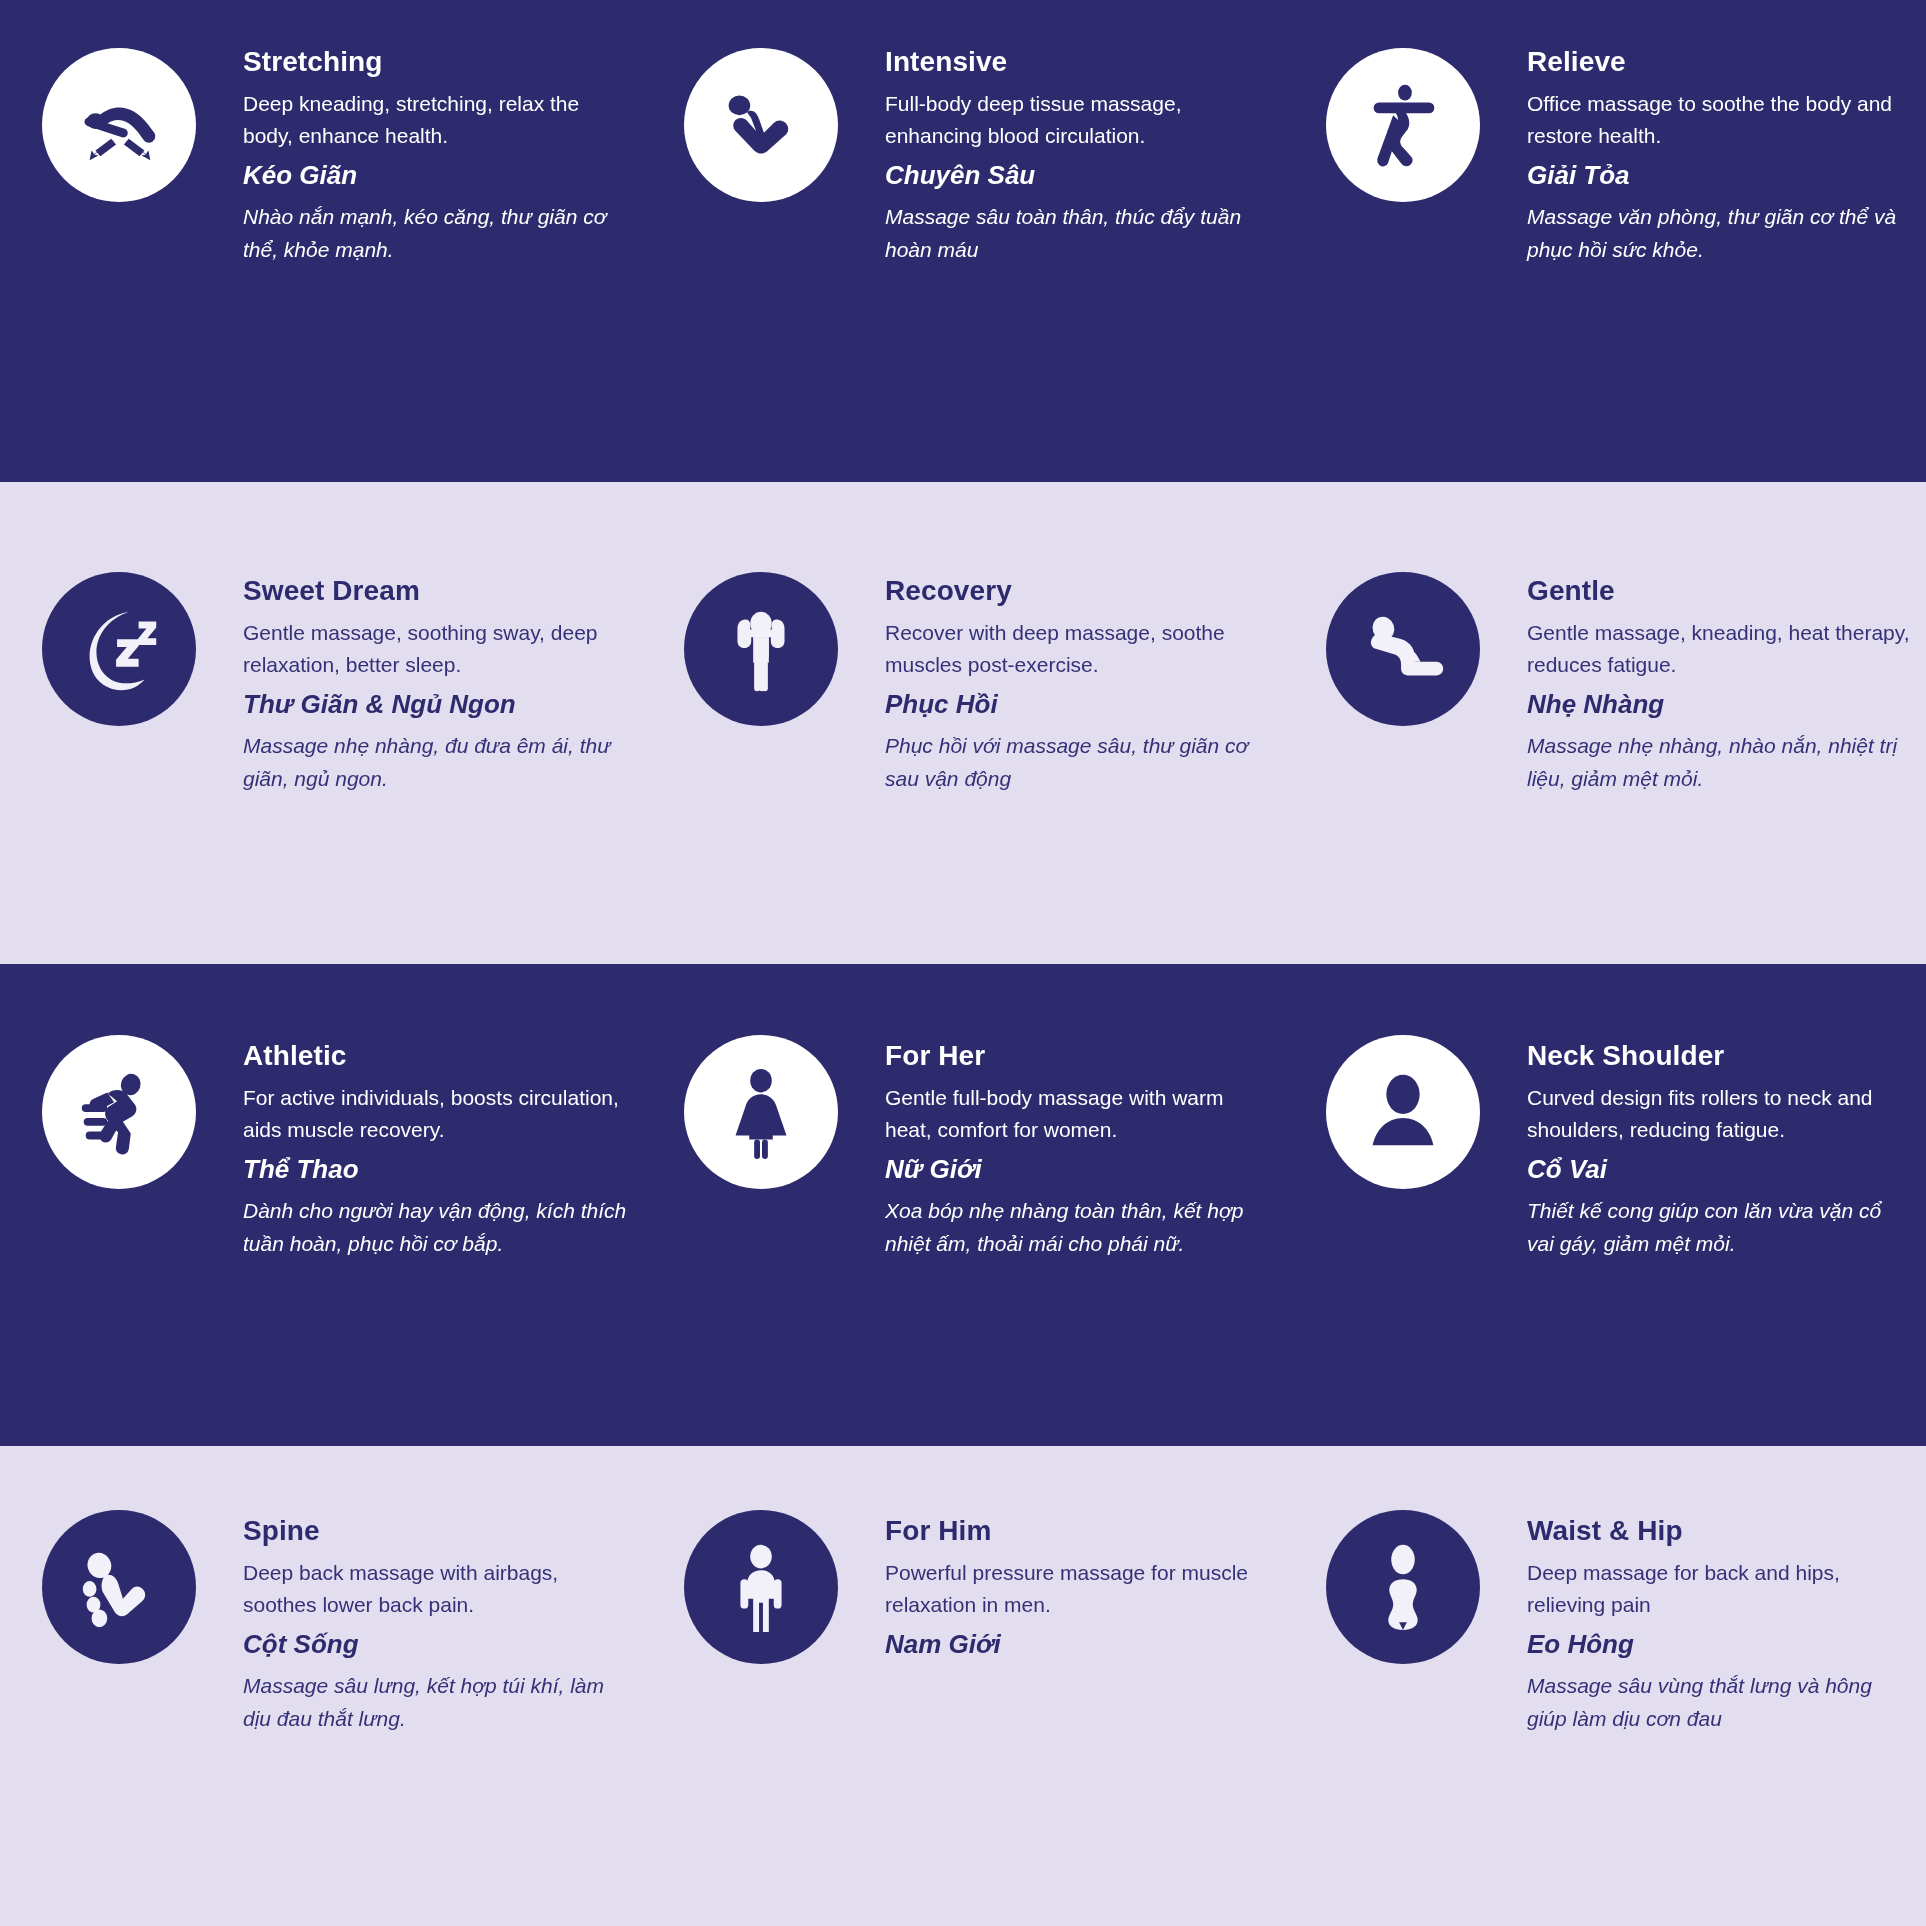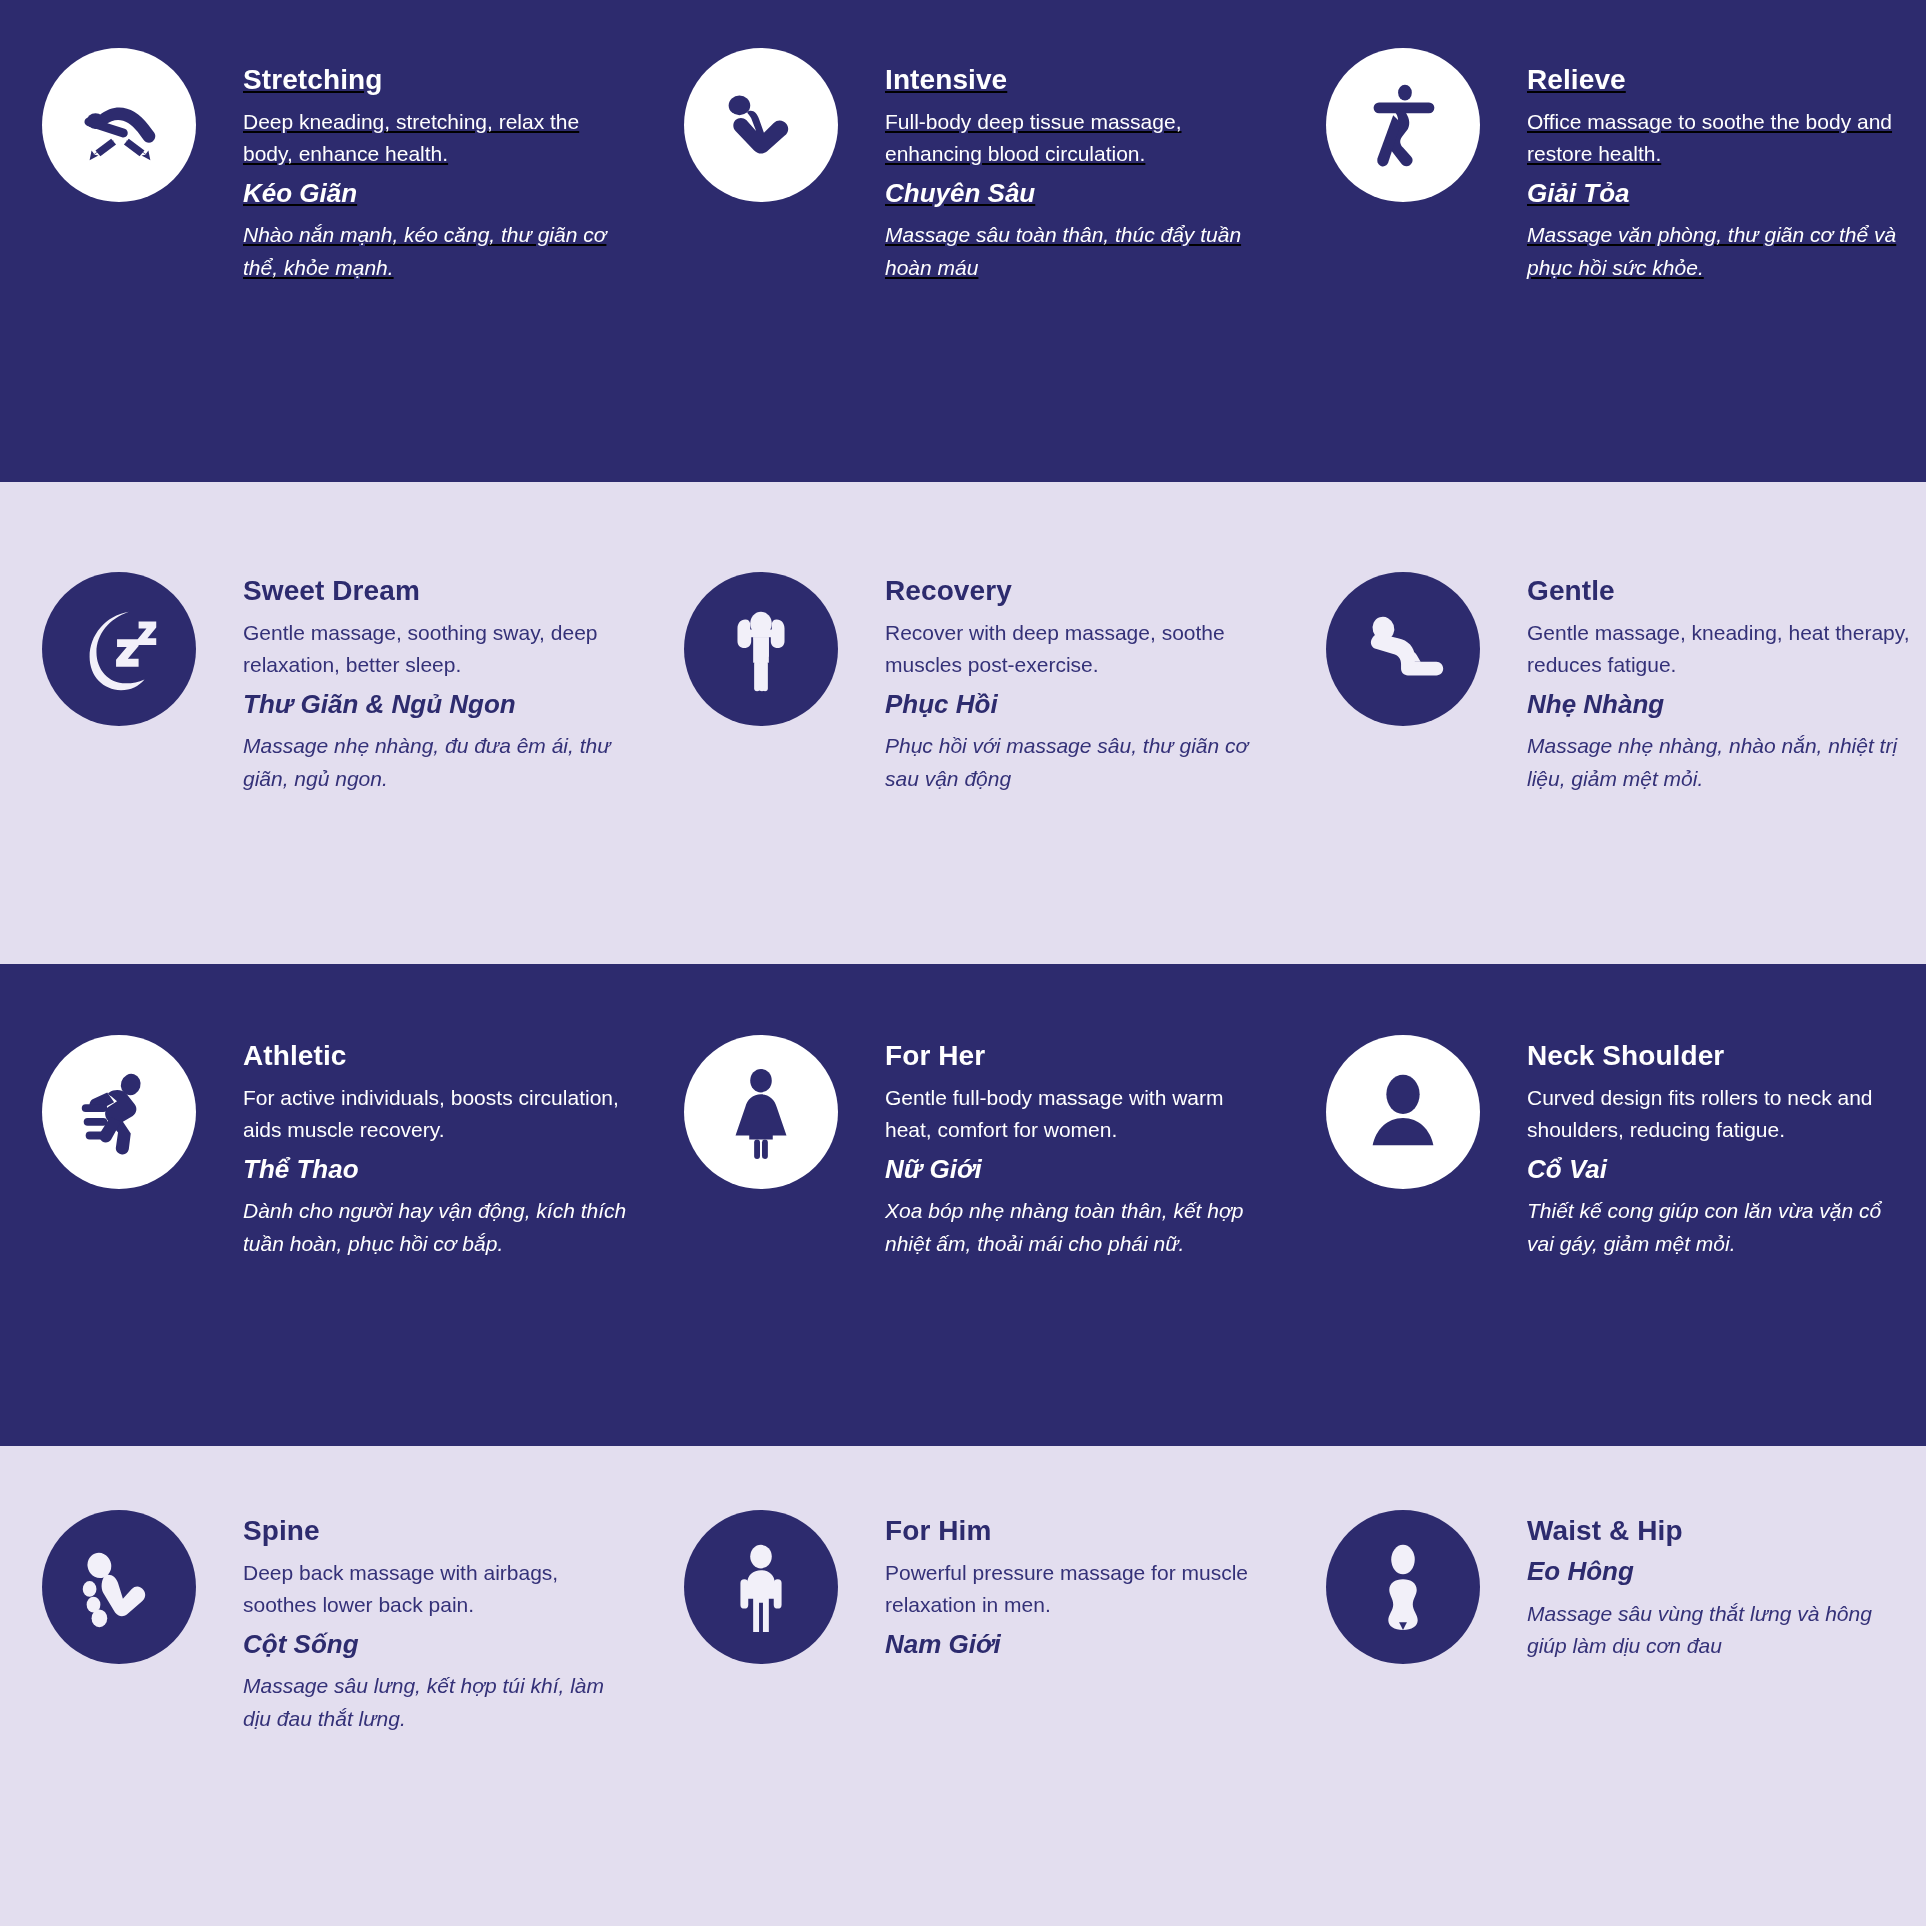--- a/index.html
+++ b/index.html
@@ -73,21 +73,21 @@
   .band.dark .vn-title,
   .band.dark .vn-desc { color:#FFFFFF; }
 
   .band.light .title,
   .band.light .vn-title { color:#2D2B6E; }
   .band.light .desc,
   .band.light .vn-desc { color:#343178; }
 
   
   .r1 .icon-wrap { top:48px; }
-  .r1 .text-col  { top:64px;text-decoration:underline; }
+  .r1 .text-col  { top:46px; }
 
   .r2 .icon-wrap { top:90px; }
   .r2 .text-col  { top:93px; }
 
   .r3 .icon-wrap { top:71px; }
   .r3 .text-col  { top:76px; }
 
   .r4 .icon-wrap { top:64px; }
   .r4 .text-col  { top:69px; }
 </style>
@@ -326,20 +326,21 @@
           <div class="icon-circle">
             <svg viewBox="0 0 100 100">
               <ellipse cx="50" cy="22" rx="12" ry="15"></ellipse>
               <path d="M50 42 C58 42 64 46 64 53 C64 58 60 62 60 68 C60 74 65 78 65 84 C65 90 59 94 50 94 C41 94 35 90 35 84 C35 78 40 74 40 68 C40 62 36 58 36 53 C36 46 42 42 50 42 Z"></path>
               <path d="M46 86 L50 94 L54 86 Z" fill="#2D2B6E"></path>
             </svg>
           </div>
         </div>
         <div class="text-col">
           <div class="title">Waist &amp; Hip</div>
+          <div class="desc">Deep massage for back and hips, relieving pain</div>
           <div class="vn-title">Eo Hông</div>
           <div class="vn-desc">Massage sâu vùng thắt lưng và hông giúp làm dịu cơn đau</div>
         </div>
       </div>
     </div>
   </section>
 
 </div>
 
 

